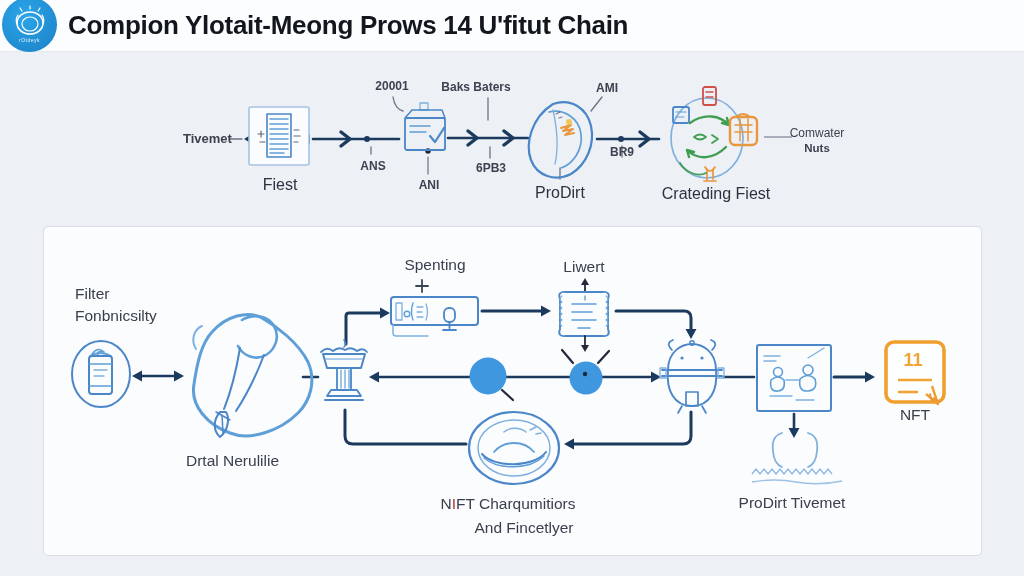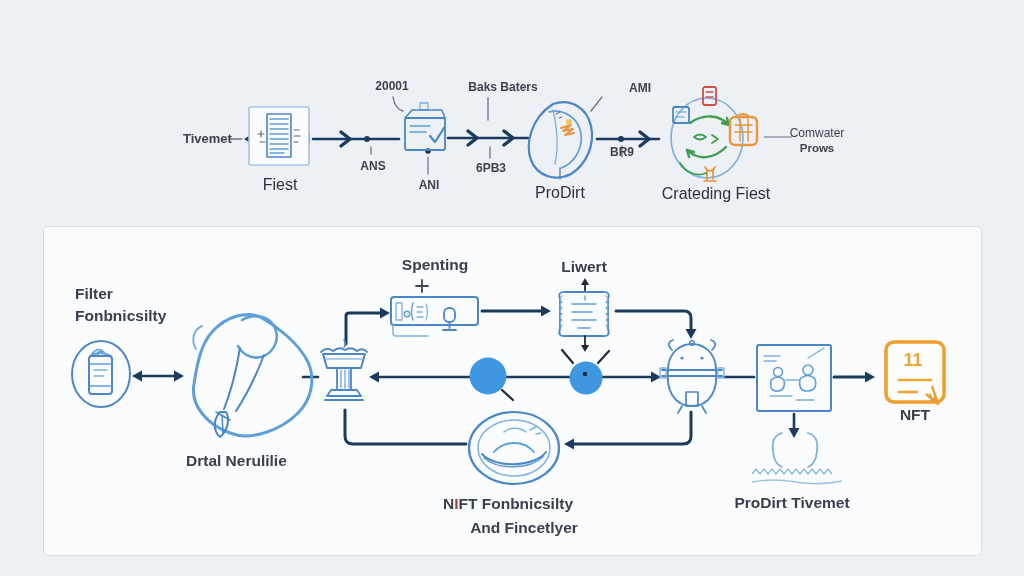--- a/index.html
+++ b/index.html
@@ -18,21 +18,21 @@
     border-bottom:1px solid #e3e7ee;display:flex;align-items:center}
   .logo{position:absolute;left:2px;top:-3px;width:55px;height:55px;border-radius:50%;
     background:radial-gradient(circle at 40% 35%,#2ba6ea,#1b7fc4);display:flex;align-items:center;justify-content:center}
   .logo-text{position:absolute;left:0;right:0;bottom:9px;text-align:center;font-size:5px;color:#e8f4fd;letter-spacing:.5px}
   .title{position:absolute;left:68px;top:10px;font-size:26px;font-weight:700;color:var(--ink);letter-spacing:-.3px;white-space:nowrap}
 
   .lbl{position:absolute;color:var(--small-label);white-space:nowrap}
   .c{transform:translateX(-50%)}
   .s12{font-size:12px;font-weight:600}
   .s16{font-size:16px;font-weight:500;color:#2b3340}
-  .p15{font-size:15.5px;font-weight:700;color:var(--label)}
+  .p15{font-size:15.5px;font-weight:400;color:var(--label)}
 
   svg{position:absolute;overflow:visible}
   .conn{left:0;top:0;pointer-events:none}
   .st-navy{stroke:var(--navy);fill:none;stroke-linecap:round;stroke-linejoin:round}
   .st-blue{stroke:var(--blue);fill:none;stroke-linecap:round;stroke-linejoin:round}
   .st-soft{stroke:var(--blue-soft);fill:none;stroke-linecap:round;stroke-linejoin:round}
   .st-lite{stroke:var(--blue-light);fill:none;stroke-linecap:round;stroke-linejoin:round}
   .st-thin{stroke:#6b7382;fill:none;stroke-linecap:round}
   .st-green{stroke:var(--green);fill:none;stroke-linecap:round;stroke-linejoin:round}
   .st-orange{stroke:var(--orange-dark);fill:none;stroke-linecap:round;stroke-linejoin:round}
@@ -44,20 +44,31 @@
 
   .panel{position:absolute;left:43px;top:226px;width:939px;height:330px;background:var(--panel-bg);
     border:1.5px solid var(--panel-border);border-radius:5px}
   .nift-i{color:#b03a2e}
 </style>
 </head>
 <body>
 
 <div id="stage">
 
+  <div class="header">
+    <div class="logo">
+      <svg width="55" height="55" viewBox="0 0 55 55">
+        <ellipse cx="28" cy="26" rx="13" ry="11" stroke="#fff" stroke-width="1.6" fill="none"></ellipse>
+        <ellipse cx="28" cy="27" rx="8" ry="7" stroke="#fff" stroke-width="1.2" fill="none"></ellipse>
+        <path d="M16,18 q-3,4 -1,9 M40,18 q3,4 1,9 M20,14 l-2,-3 M28,12 l0,-3 M36,14 l2,-3" stroke="#fff" stroke-width="1.2" fill="none" stroke-linecap="round"></path>
+      </svg>
+      <div class="logo-text">rOtdeyk</div>
+    </div>
+    <div class="title">Compion Ylotait-Meong Prows 14 U'fitut Chain</div>
+  </div>
 
   <svg class="conn" width="1024" height="226" viewBox="0 0 1024 226">
 
     <line x1="229" y1="139" x2="242" y2="139" class="st-thin" stroke-width="1.3"></line>
     <path d="M244,139 l9,-5.5 l0,11 Z" class="f-navy"></path>
     <path d="M310,139 l-8,-5 l0,10 Z" class="f-navy" transform="rotate(180 306 139)"></path>
 
     <line x1="313" y1="139" x2="399" y2="139" class="st-navy" stroke-width="2.6"></line>
     <path d="M341,132 L350,139 L341,146" class="st-navy" stroke-width="3.4"></path>
     <circle cx="367" cy="139" r="3" class="f-navy"></circle>
@@ -133,28 +144,28 @@
     <path d="M76,32 q7,-6 14,0" class="st-orange" stroke-width="1.8"></path>
     <path d="M45,82 q5,8 10,0 M47,84 v12 M53,84 v10 M44,96 h12" class="st-orange" stroke-width="1.7"></path>
     <path d="M20,78 C26,88 38,92 46,88" class="st-green" stroke-width="1.8"></path>
   </svg>
 
   <div class="lbl s12" style="left:183px;top:131px;font-size:13px">Tivemet</div>
   <div class="lbl s16 c" style="left:280px;top:176px">Fiest</div>
   <div class="lbl s12 c" style="left:392px;top:79px">20001</div>
   <div class="lbl s12 c" style="left:373px;top:159px">ANS</div>
   <div class="lbl s12 c" style="left:429px;top:178px">ANI</div>
-  <div class="lbl s12 c" style="left:503px;top:80px">Baks Baters</div>
+  <div class="lbl s12 c" style="left:476px;top:80px">Baks Baters</div>
   <div class="lbl s12 c" style="left:491px;top:161px">6PB3</div>
-  <div class="lbl s12 c" style="left:640px;top:81px">AMI</div>
+  <div class="lbl s12 c" style="left:607px;top:81px">AMI</div>
   <div class="lbl s16 c" style="left:560px;top:184px">ProDirt</div>
   <div class="lbl s12 c" style="left:622px;top:145px">BR9</div>
   <div class="lbl s16 c" style="left:716px;top:185px">Crateding Fiest</div>
   <div class="lbl c" style="left:817px;top:126px;font-size:12px;font-weight:400">Comwater</div>
-  <div class="lbl c" style="left:817px;top:142px;font-size:11.5px;font-weight:600">Prows</div>
+  <div class="lbl c" style="left:817px;top:142px;font-size:11.5px;font-weight:600">Nuts</div>
 
   <div class="panel"></div>
 
   <svg class="conn" width="1024" height="576" viewBox="0 0 1024 576">
 
     <line x1="138" y1="376" x2="178" y2="376" class="st-navy" stroke-width="2.6"></line>
     <path d="M132,376 l10,-5.5 l0,11 Z" class="f-navy"></path>
     <path d="M184,376 l-10,-5.5 l0,11 Z" class="f-navy"></path>
 
     <line x1="303" y1="377" x2="318" y2="377" class="st-navy" stroke-width="2.6"></line>
@@ -294,18 +305,18 @@
     <path d="M60,9 q11,3 9,18 q-1,13 -9,16" class="st-lite" stroke-width="1.8"></path>
     <path d="M4,50 l4,-5 l4,5 l4,-5 l4,5 l4,-5 l4,5 l4,-5 l4,5 l4,-5 l4,5 l4,-5 l4,5 l4,-5 l4,5 l4,-5 l4,5 l4,-5 l4,5 l4,-5 l4,5" stroke="#8ab8e2" stroke-width="1.4" fill="none"></path>
     <path d="M4,58 q22,-4 44,0 q22,4 46,-1" stroke="#9cc2e6" stroke-width="1.4" fill="none"></path>
   </svg>
 
   <div class="lbl p15" style="left:75px;top:285px">Filter</div>
   <div class="lbl p15" style="left:75px;top:307px">Fonbnicsilty</div>
   <div class="lbl p15 c" style="left:435px;top:256px">Spenting</div>
   <div class="lbl p15 c" style="left:584px;top:258px">Liwert</div>
   <div class="lbl p15" style="left:186px;top:452px">Drtal Nerulilie</div>
-  <div class="lbl p15 c" style="left:508px;top:495px"><span>N</span><span class="nift-i">I</span><span>FT Fonbnicsilty</span></div>
+  <div class="lbl p15 c" style="left:508px;top:495px"><span>N</span><span class="nift-i">I</span><span>FT Charqumitiors</span></div>
   <div class="lbl p15 c" style="left:524px;top:519px">And Fincetlyer</div>
   <div class="lbl p15 c" style="left:792px;top:494px">ProDirt Tivemet</div>
   <div class="lbl p15 c" style="left:915px;top:406px">NFT</div>
 
 </div>
 
 </body></html>

